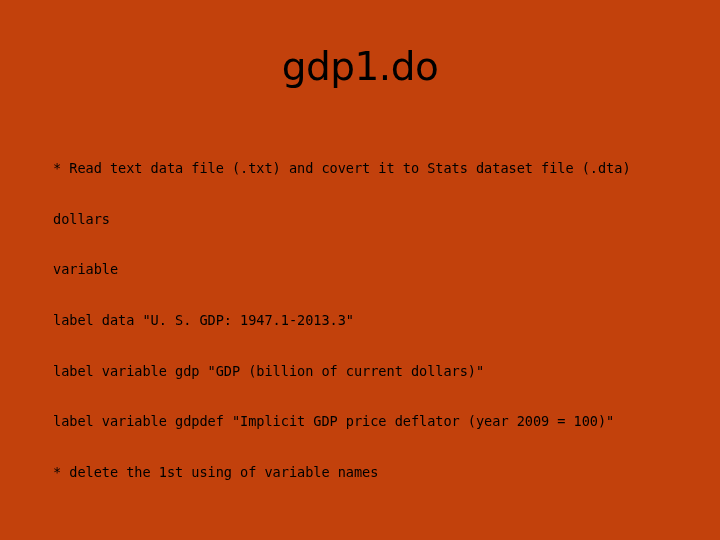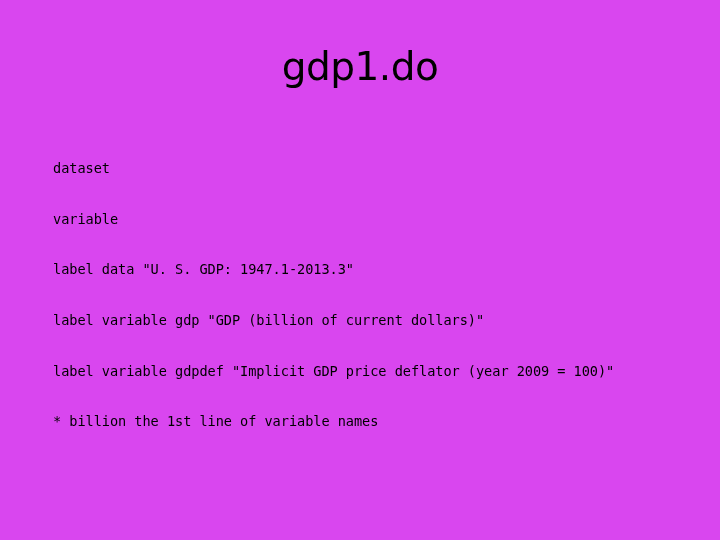--- a/index.html
+++ b/index.html
@@ -10,21 +10,21 @@
     width: 720px;
     height: 540px;
     background: #ffffff;
     font-family: "Liberation Sans", sans-serif;
     overflow: hidden;
   }
   .slide {
     position: relative;
     width: 720px;
     height: 540px;
-    background: #d946ef;
+    background: #c2410c;
   }
   .slide-title {
     position: absolute;
     left: 0;
     top: 43px;
     width: 720px;
     text-align: center;
     font-family: "DejaVu Sans", sans-serif;
     font-size: 39px;
     font-weight: 400;
@@ -52,26 +52,27 @@
   }
 </style>
 </head>
 <body>
 
 <div class="slide">
 
   <div class="slide-title">gdp1.do</div>
 
   <div class="code-block">
-    <span class="code-line">dataset</span>
+    <span class="code-line">* Read text data file (.txt) and covert it to Stats dataset file (.dta)</span>
+    <span class="code-line">dollars</span>
     <span class="code-line">variable</span>
     <span class="code-line">label data "U. S. GDP: 1947.1-2013.3"</span>
     <span class="code-line">label variable gdp "GDP (billion of current dollars)"</span>
     <span class="code-line">label variable gdpdef "Implicit GDP price deflator (year 2009 = 100)"</span>
-    <span class="code-line">* billion the 1st line of variable names</span>
+    <span class="code-line">* delete the 1st using of variable names</span>
     
     
     
     
     
     
     
     
     
     

